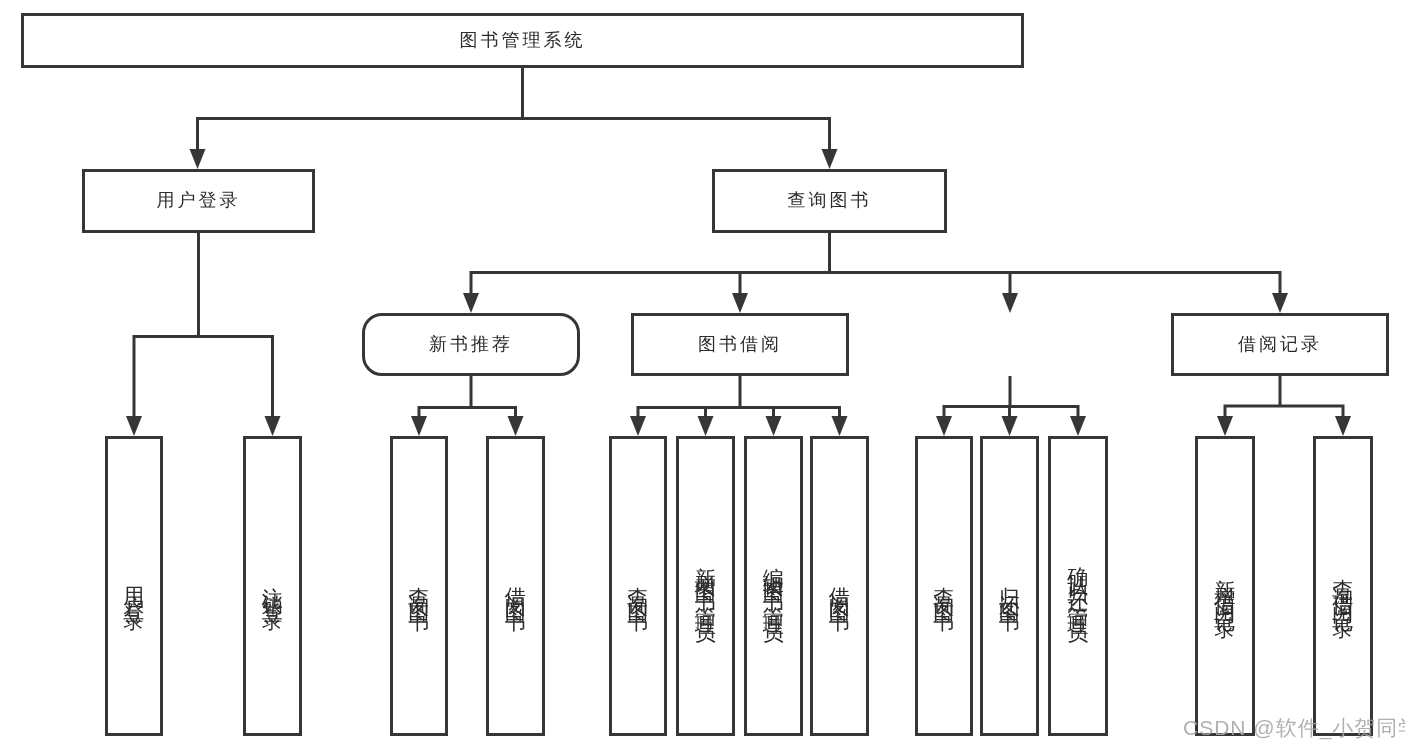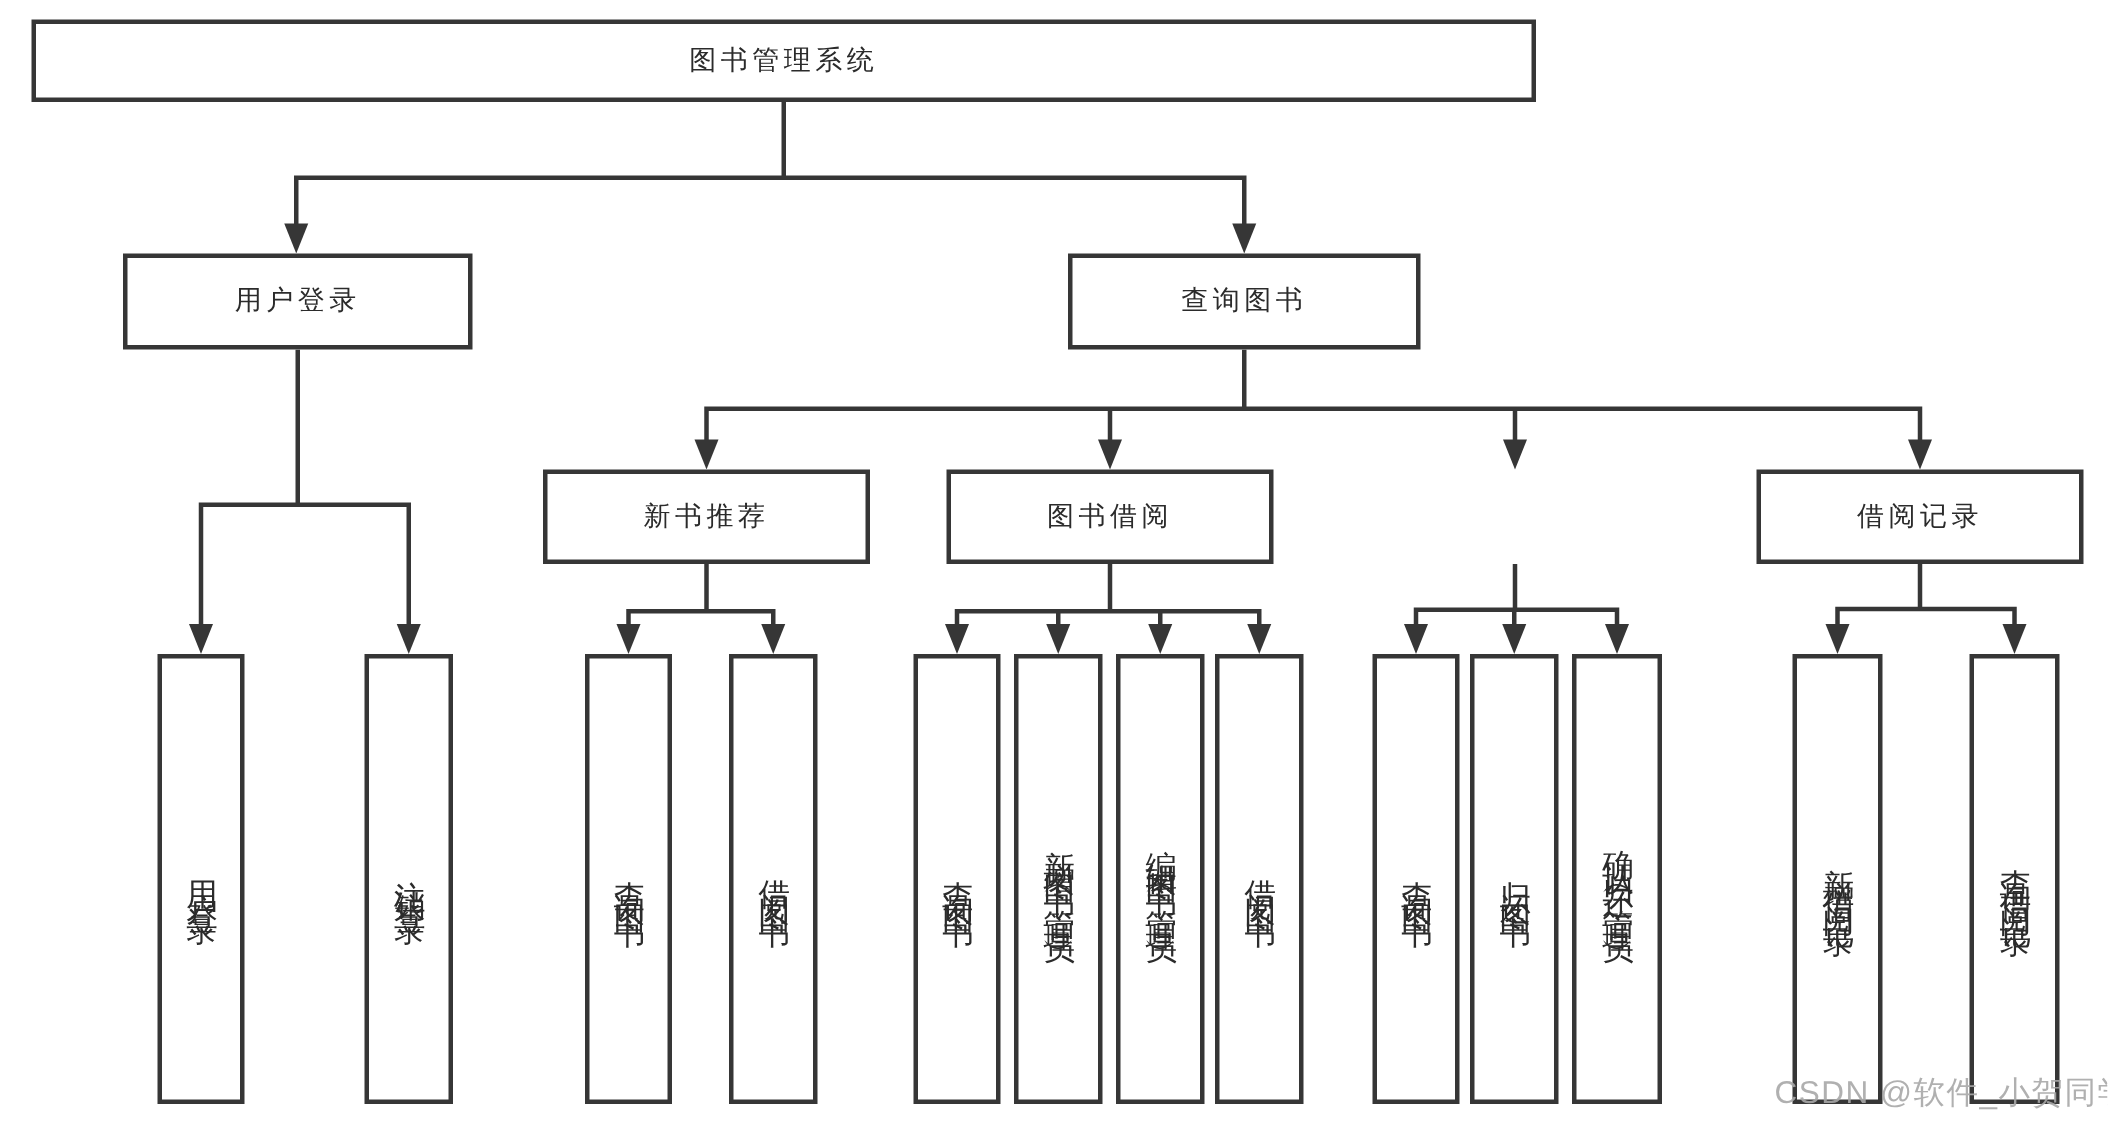--- a/index.html
+++ b/index.html
@@ -109,21 +109,21 @@
       <polygon points="1217,416 1233,416 1225,436" stroke="none"></polygon>
       <polygon points="1335,416 1351,416 1343,436" stroke="none"></polygon>
     </g>
   </svg>
 
   <div class="box" style="left:21px; top:13px; width:1003px; height:55px;">图书管理系统</div>
 
   <div class="box" style="left:82px; top:169px; width:233px; height:64px;">用户登录</div>
   <div class="box" style="left:712px; top:169px; width:235px; height:64px;">查询图书</div>
 
-  <div class="box" style="left:362px; top:313px; width:218px; height:63px;">新书推荐</div>
+  <div class="box" style="left:362px; top:313px; width:218px; height:63px;border-radius:20px;">新书推荐</div>
   <div class="box" style="left:631px; top:313px; width:218px; height:63px;">图书借阅</div>
   <div class="box" style="left:1171px; top:313px; width:218px; height:63px;">借阅记录</div>
 
   <div class="box vbox" style="left:105px; top:436px; width:58px; height:300px;">用户登录</div>
   <div class="box vbox" style="left:243px; top:436px; width:59px; height:300px;">注销登录</div>
 
   <div class="box vbox" style="left:390px; top:436px; width:58px; height:300px;">查询图书</div>
   <div class="box vbox" style="left:486px; top:436px; width:59px; height:300px;">借阅图书</div>
 
   <div class="box vbox" style="left:609px; top:436px; width:58px; height:300px;">查询图书</div>

